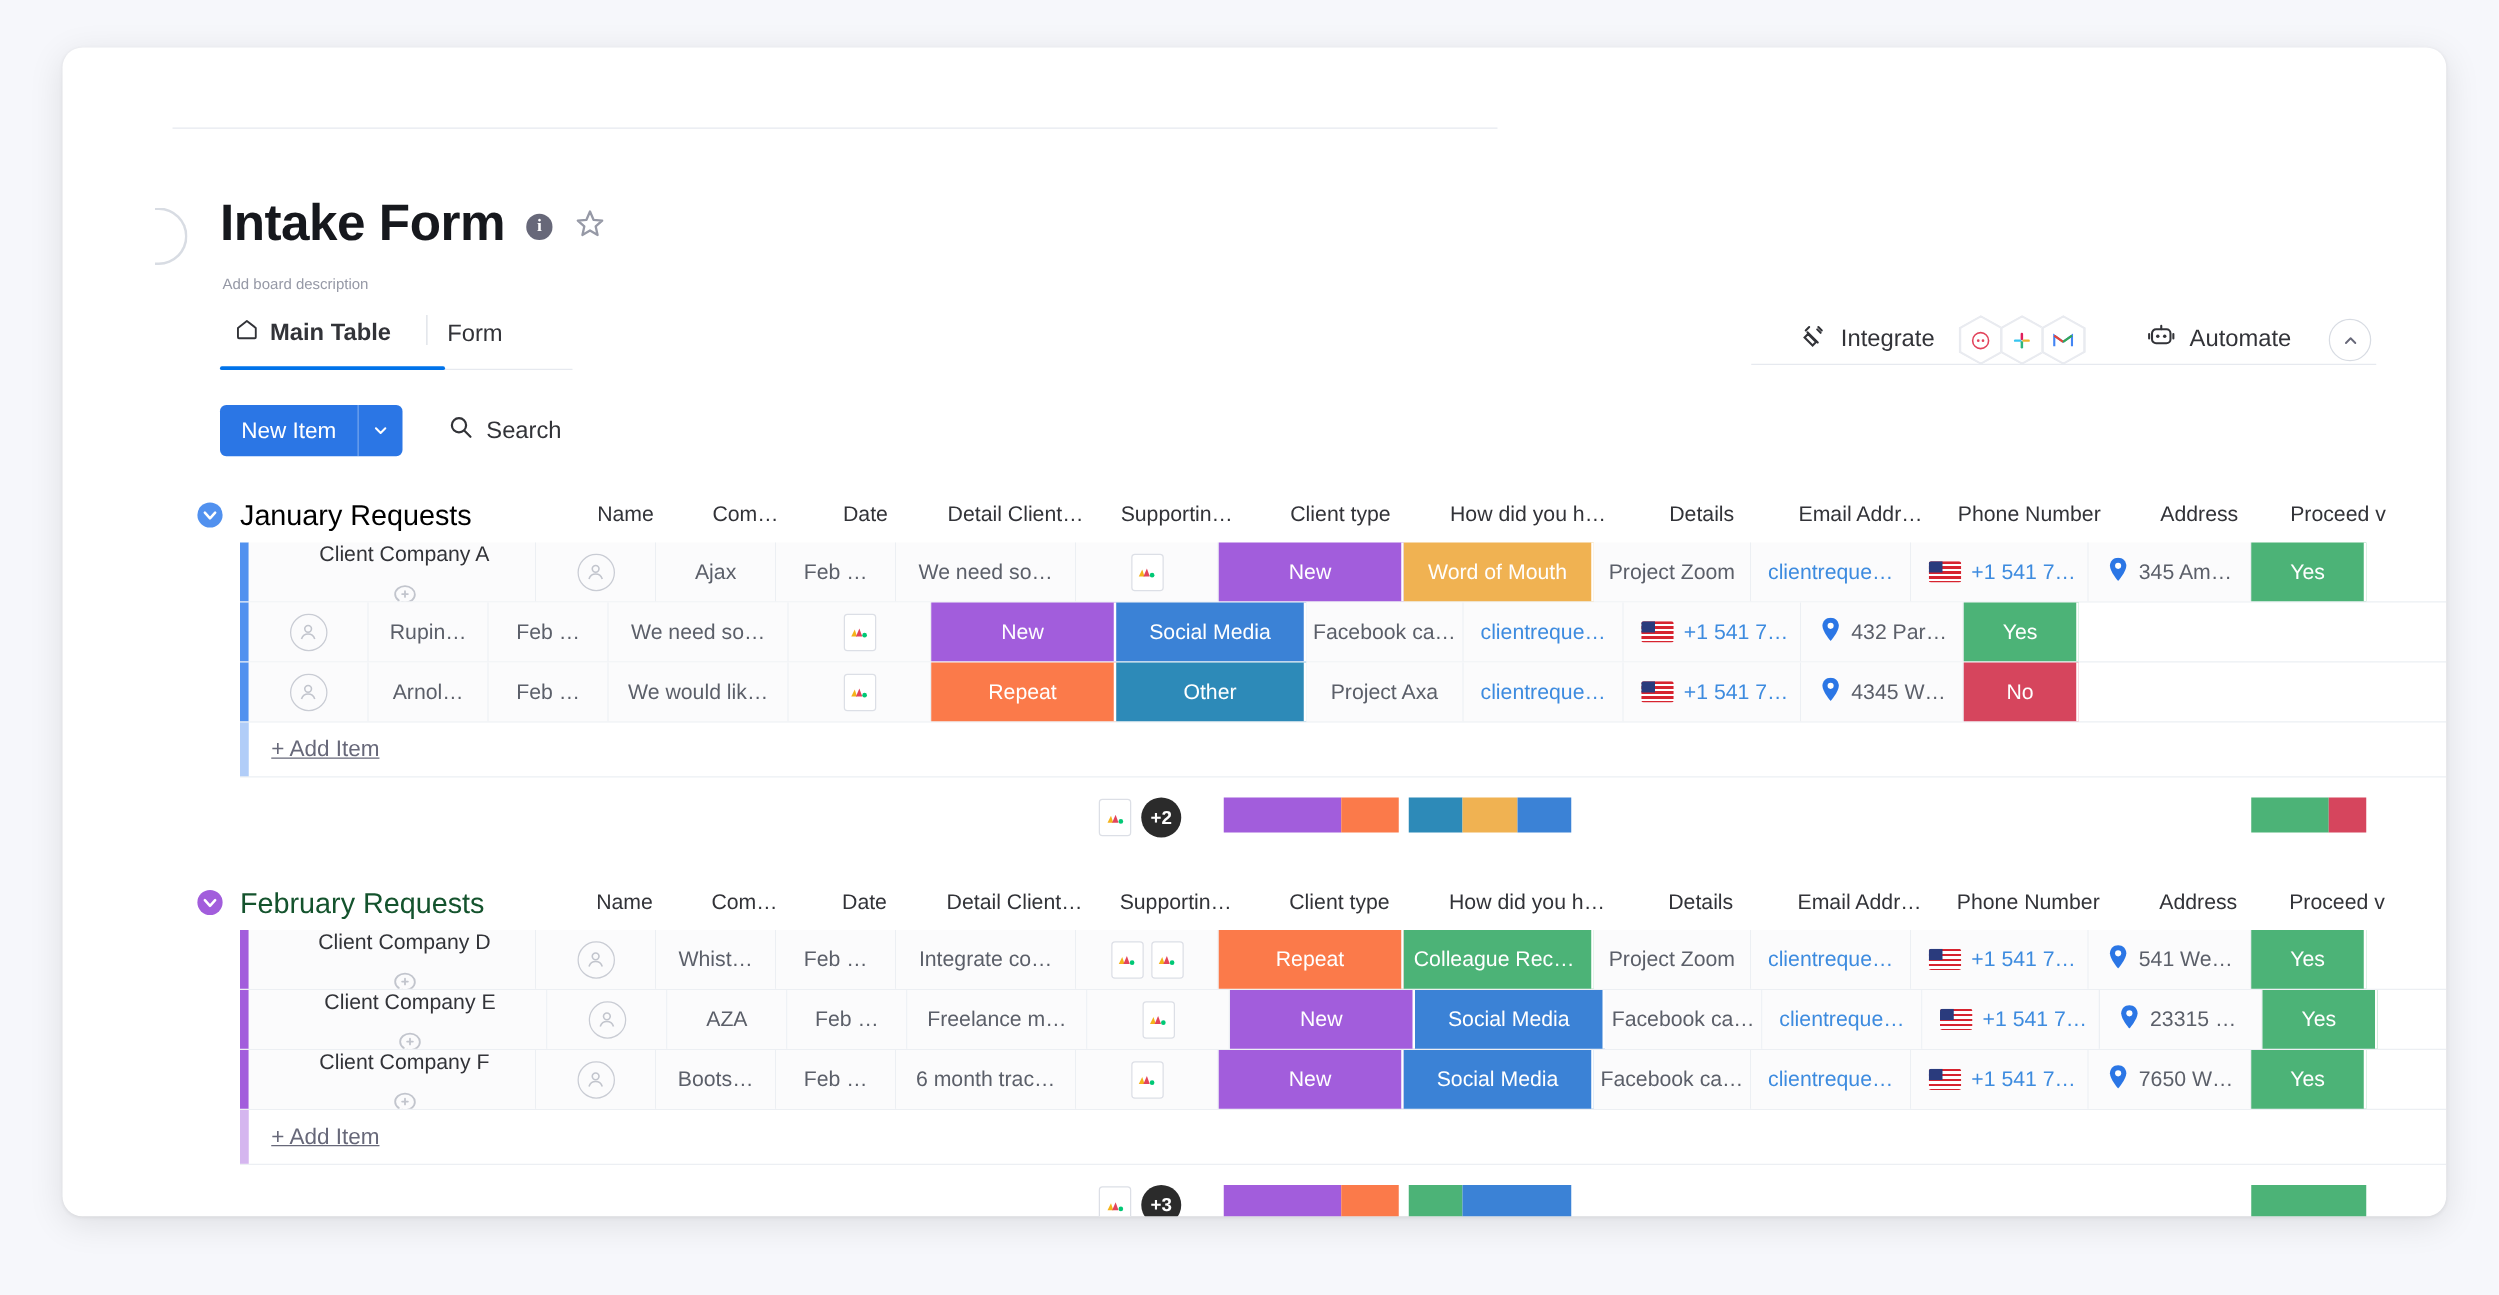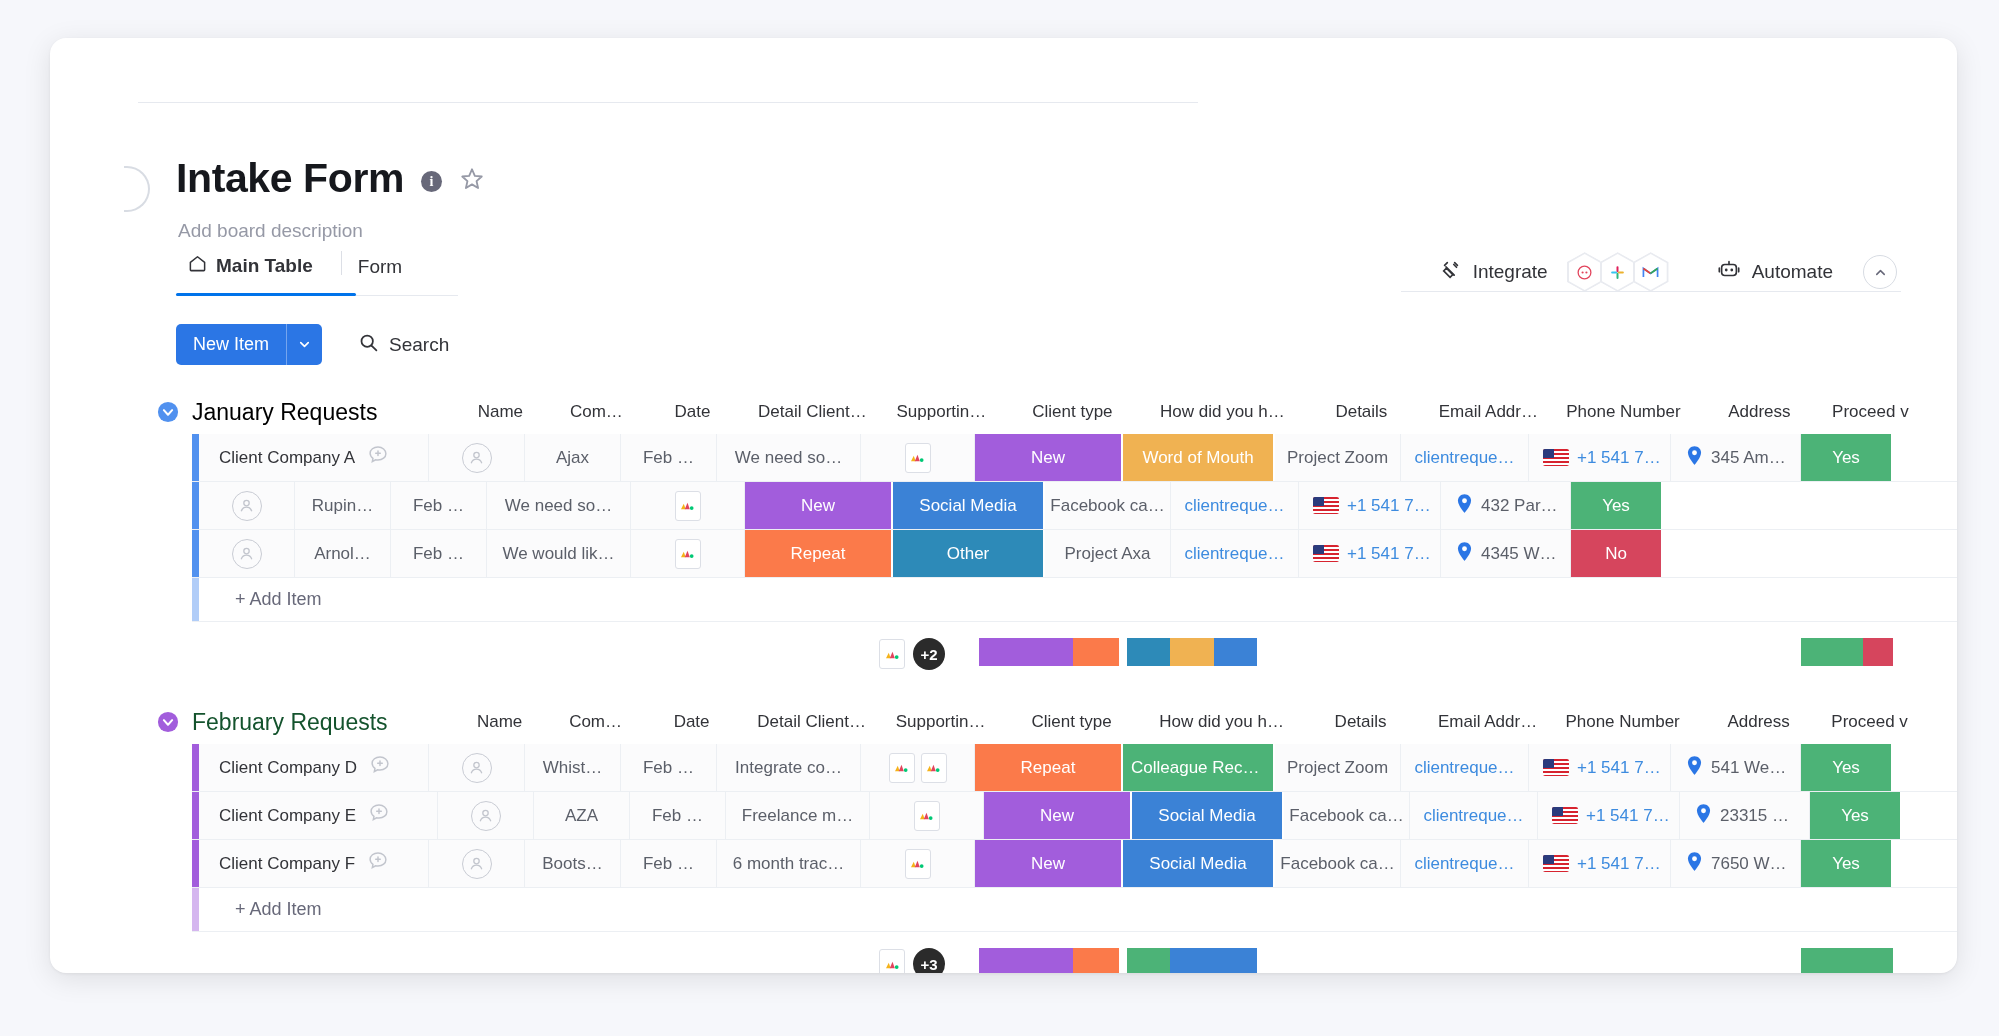--- a/index.html
+++ b/index.html
@@ -49,21 +49,21 @@
     width: 21px; height: 21px; border-radius: 50%;
     background: #676879; color: #fff;
     font-size: 14px; font-weight: 700; font-family: "Liberation Serif", serif;
     display: flex; align-items: center; justify-content: center;
     margin-top: 6px;
   }
   .star-icon { margin-top: 5px; }
 
   .board-desc {
     position: absolute; left: 128px; top: 182px;
-    font-size: 19px; color: #9699a6;
+    font-size: 12px; color: #9699a6;
   }
 
   
   .tabs {
     position: absolute; left: 128px; top: 212px;
     display: flex; align-items: flex-end; gap: 0;
   }
   .tab {
     display: flex; align-items: center; gap: 9px;
     padding: 4px 22px 11px 10px;
@@ -177,35 +177,35 @@
   .accent { width: 7px; flex: 0 0 auto; }
   .cell {
     display: flex; align-items: center; justify-content: center;
     font-size: 17px; color: #5b5f69;
     border-right: 1px solid #eceff3;
     background: #fbfbfc;
     white-space: nowrap; overflow: hidden; flex: 0 0 auto;
   }
   .cell.name-cell {
     justify-content: flex-start; padding-left: 20px;
-    color: #323338; gap: 12px; background: #fbfbfc;
+    color: #323338; gap: 12px; background: #fbfbfc; flex-direction: column;
   }
   .cell.status { color: #fff; border-right: 2px solid #fff; }
   .cell.link { color: #3d8bdf; }
   .cell.ellip { display: block; line-height: 47px; text-align: center;
                 padding: 0 8px; text-overflow: ellipsis; }
 
   .add-item {
     display: flex; align-items: center;
     height: 44px; margin-left: 142px;
     border-bottom: 1px solid #eceff3;
   }
   .add-item .accent { height: 100%; }
   .add-item-label {
-    padding-left: 36px; font-size: 18px; color: #676879; cursor: pointer;
+    padding-left: 18px; font-size: 18px; color: #676879; cursor: pointer; text-decoration: underline;
   }
 
   .summary-row {
     position: relative; height: 64px; margin-left: 142px;
   }
   .sum-abs { position: absolute; top: 16px; display: flex; align-items: center; }
   .plus-badge {
     width: 32px; height: 32px; border-radius: 50%;
     background: #2b2b2b; color: #fff; font-size: 15px; font-weight: 700;
     display: flex; align-items: center; justify-content: center;

